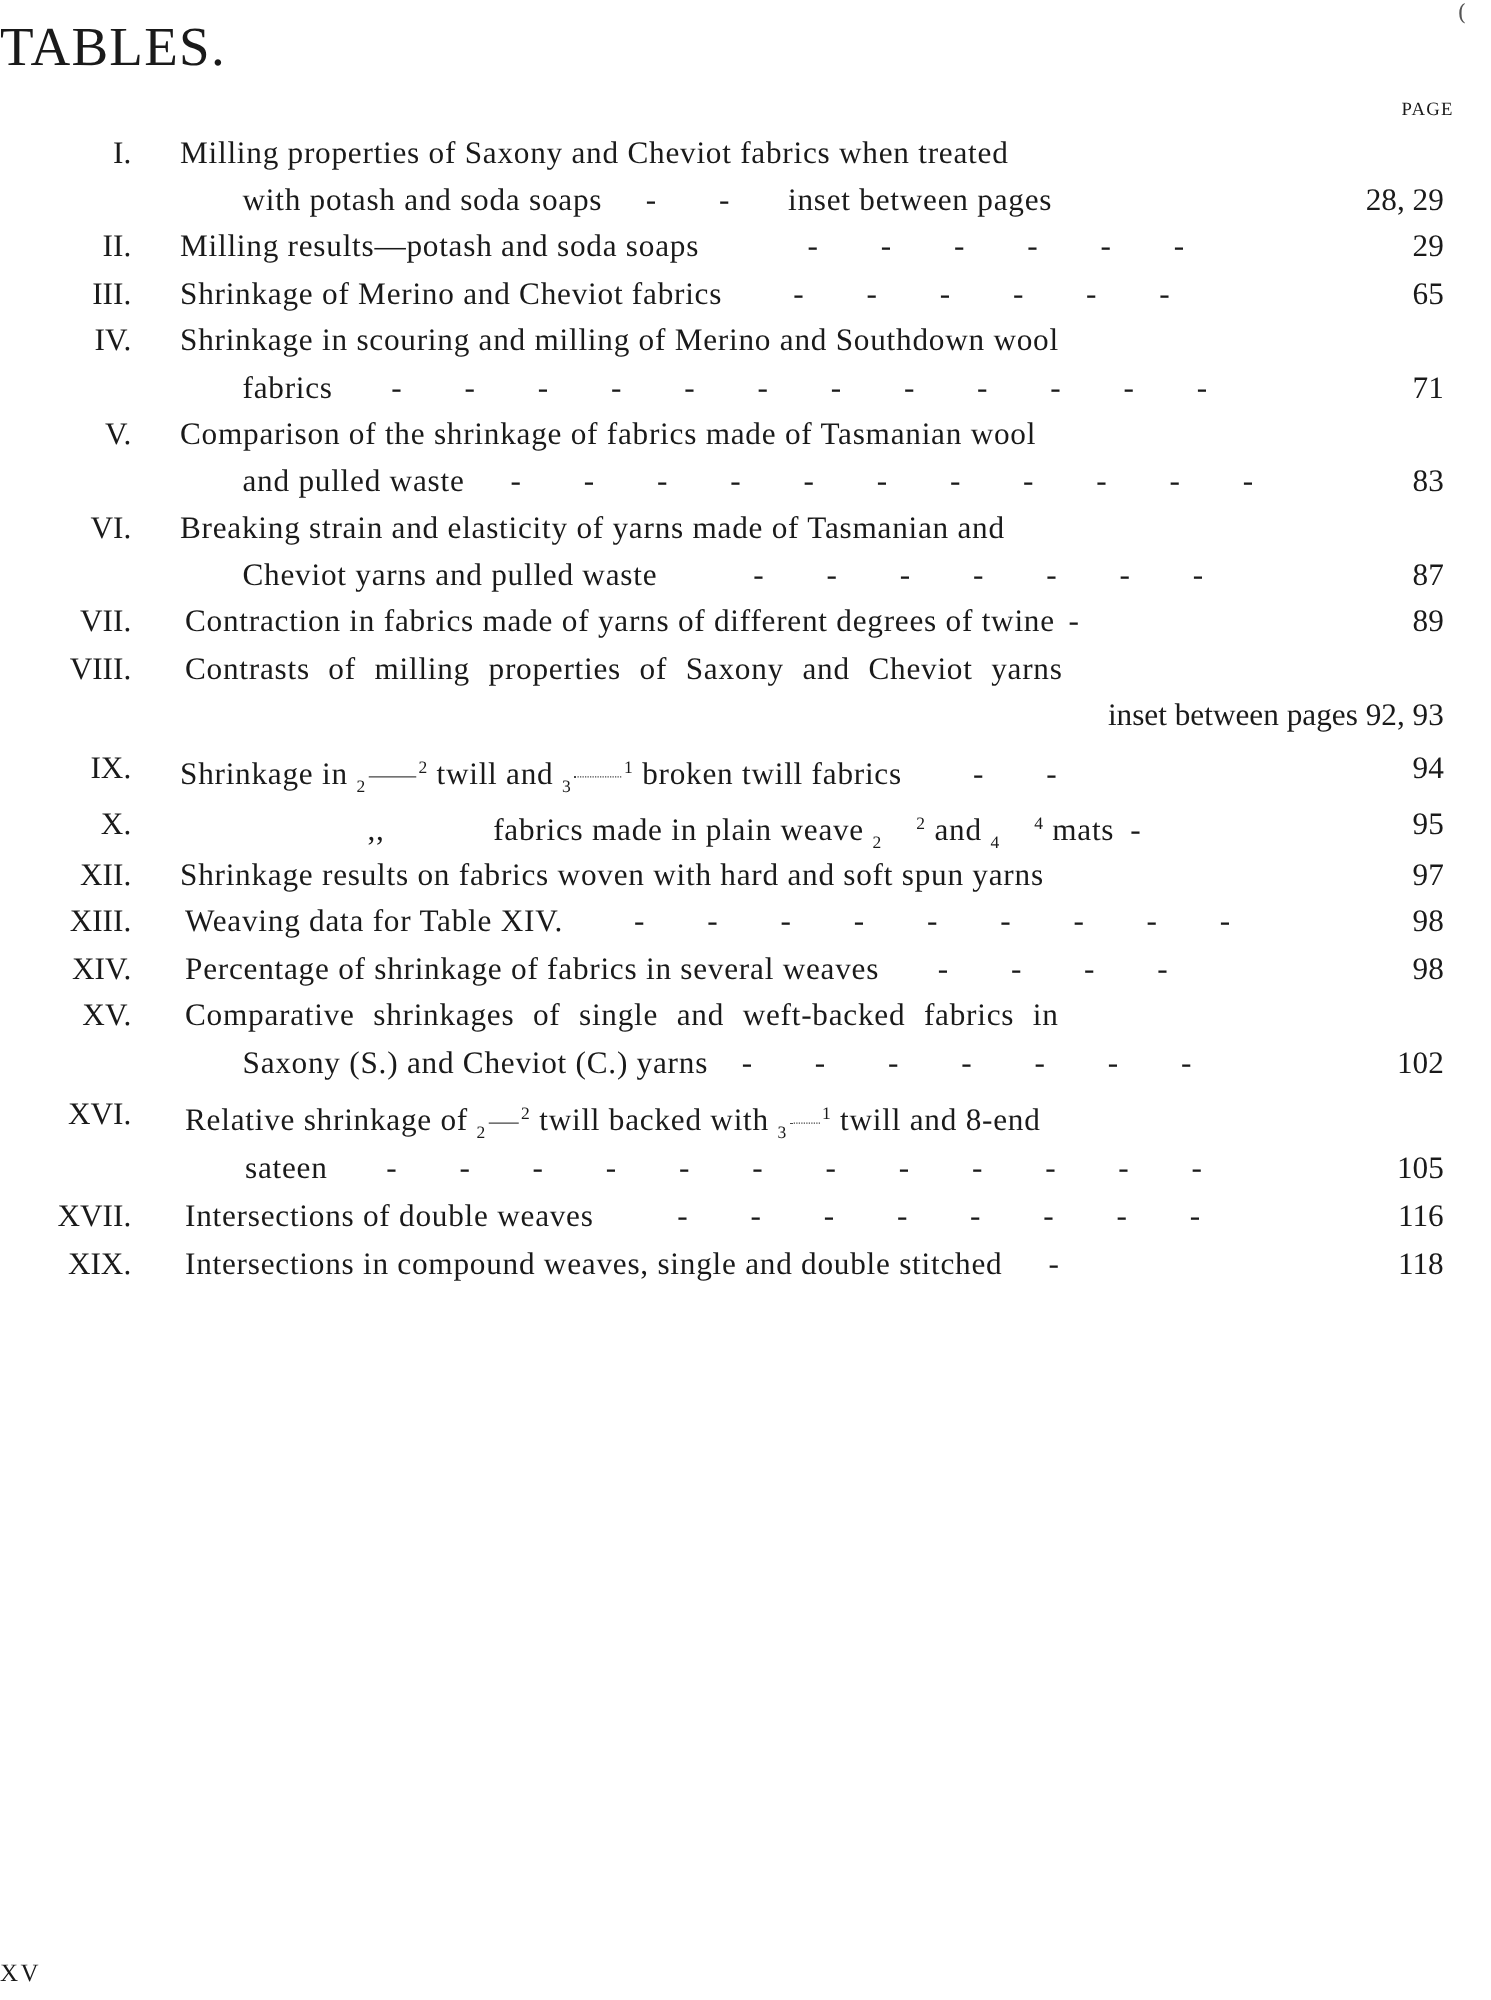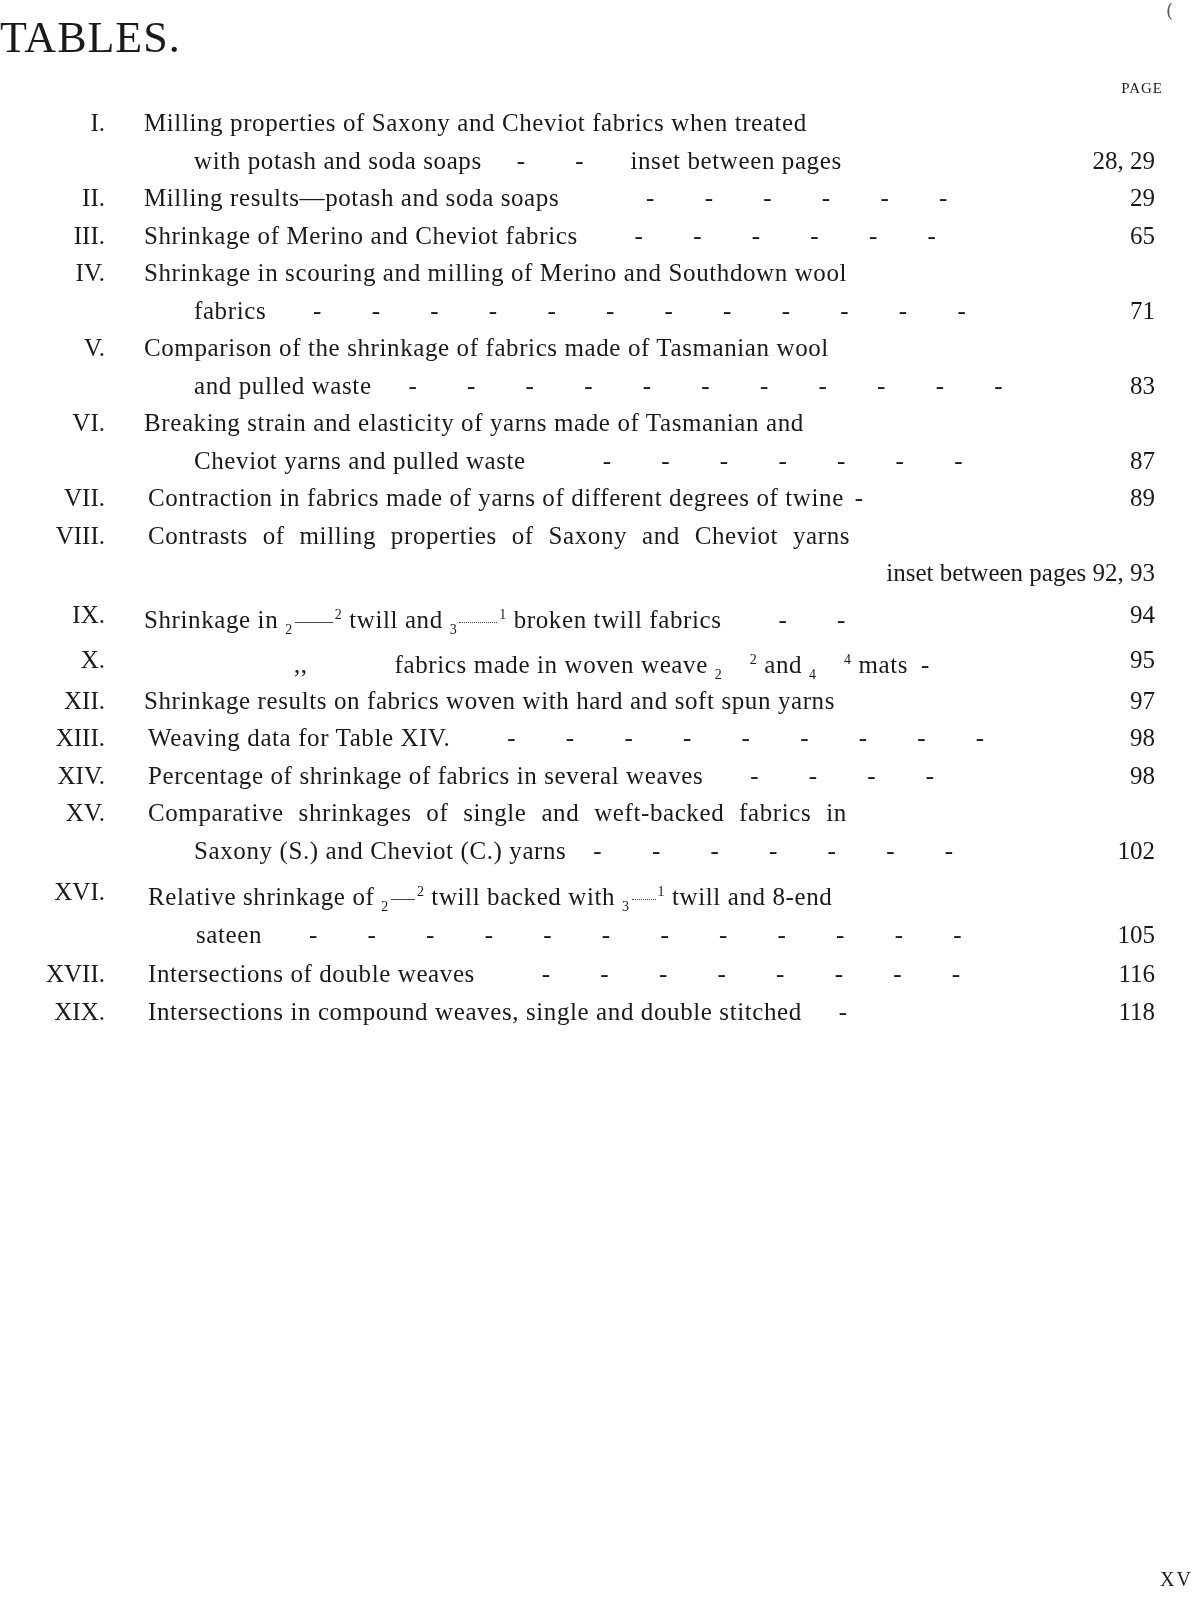--- a/index.html
+++ b/index.html
@@ -16,21 +16,21 @@
   .text{position:absolute;left:128px;right:120px;white-space:nowrap;letter-spacing:0.6px;margin-left:16px;}
   .text.indent{left:178px;}
   .text.cont{left:132px;}
   .leader{letter-spacing:22px;}
   .pg{position:absolute;right:38px;text-align:center;white-space:nowrap;}
   .ital{}
   .sup{font-size:14px;vertical-align:super;}
   .sub{font-size:14px;vertical-align:sub;}
   .rule{display:inline-block;width:38px;border-top:1px solid #444;vertical-align:middle;margin:0 2px;}
   .rule.dot{border-top:1px dotted #444;}
-  .folio{position:absolute;top:1568px;left:0;width:1193px;text-align:right;font-size:20px;
+  .folio{position:absolute;top:1568px;left:0;width:1193px;text-align:left;font-size:20px;
          font-family:"Liberation Serif",serif;letter-spacing:2px;}
 </style>
 </head>
 <body>
 
 <div class="corner-mark">(</div>
 <div class="title">TABLES.</div>
 <div class="page-head">PAGE</div>
 
 <div class="toc">
@@ -112,21 +112,21 @@
       <span>twill and</span>
       <span class="sub">3</span><span class="rule dot"></span><span class="sup">1</span>
       <span>broken twill fabrics</span>
       <span class="leader" style="margin-left:50px">- -</span></span>
     <span class="pg">94</span>
   </div>
 
   <div class="row" style="height:44px;line-height:44px">
     <span class="num">X.</span>
     <span class="text"><span style="margin-left:150px">,,</span>
-      <span style="margin-left:80px">fabrics made in woven weave</span>
+      <span style="margin-left:80px">fabrics made in plain weave</span>
       <span class="sub">2</span>&nbsp;&nbsp;&nbsp;&nbsp;<span class="sup">2</span>
       <span>and</span>
       <span class="sub">4</span>&nbsp;&nbsp;&nbsp;&nbsp;<span class="sup">4</span>
       <span>mats</span>
       <span class="leader" style="margin-left:6px">-</span></span>
     <span class="pg">95</span>
   </div>
 
 
   <div class="row">

